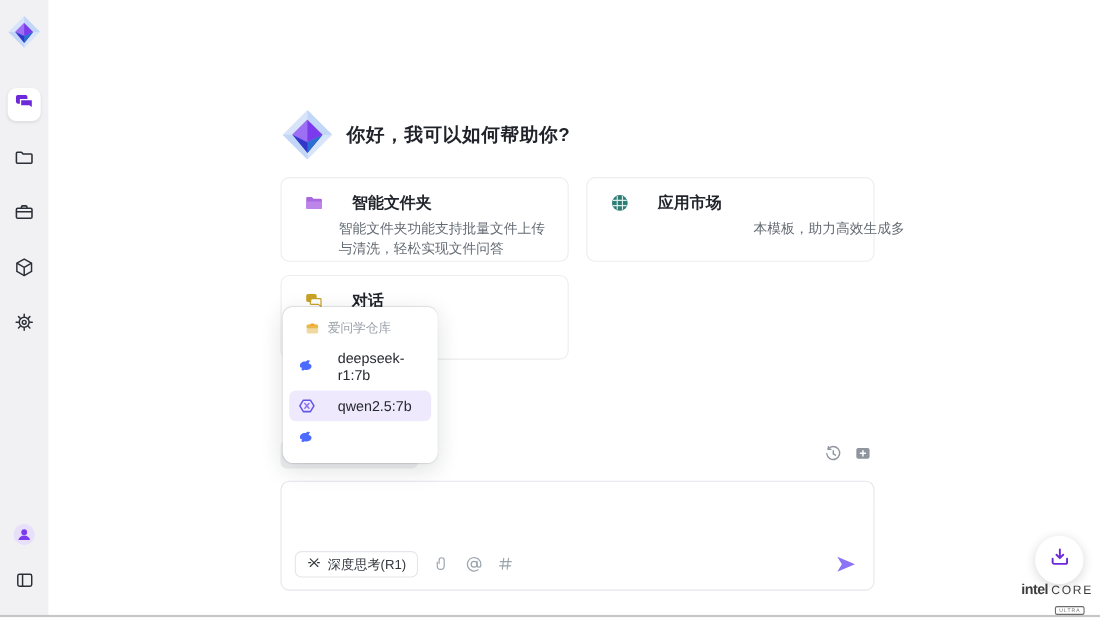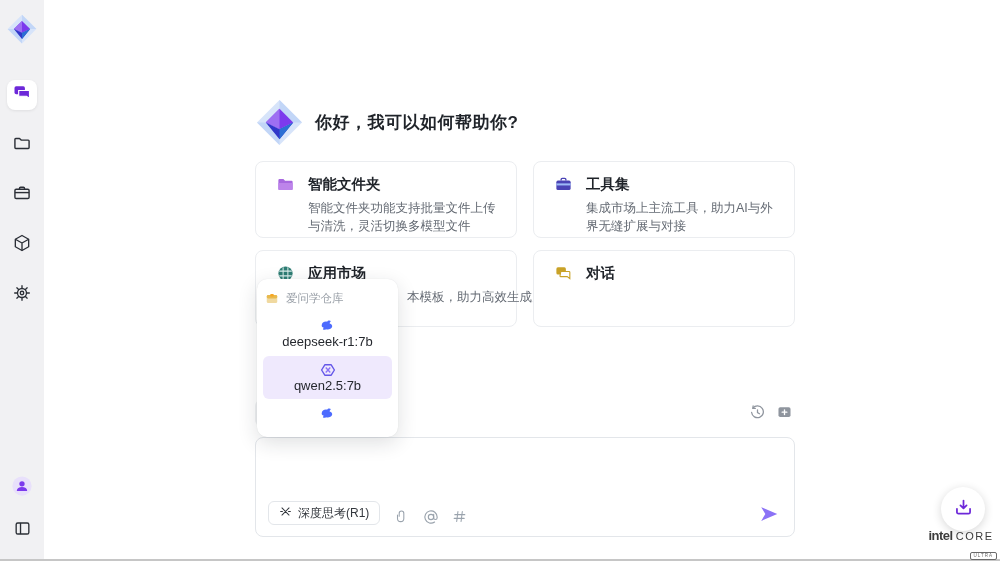--- a/index.html
+++ b/index.html
@@ -17,52 +17,52 @@
   .bottom-line { position:absolute; left:0; top:559px; width:1000px; height:2px; background:#c6c6c6; }
 
   
   .greeting { position:absolute; left:256px; top:99px; display:flex; align-items:center; gap:12px; }
   .greeting-logo { width:47px; height:47px; }
   .greeting-title { font-size:17px; font-weight:bold; color:#1f2329; letter-spacing:.5px; }
 
   
   .cards { position:absolute; left:255px; top:161px; width:540px; display:grid; grid-template-columns:262px 262px; column-gap:16px; row-gap:12px; }
   .card { height:77px; background:#fff; border:1px solid #ebedf0; border-radius:8px; padding:13px 18px 10px 20px; cursor:pointer; }
-  .card-head { display:flex; align-items:flex-start; gap:13px; }
+  .card-head { display:flex; align-items:flex-start; gap:25px; }
   .card-icon { width:19px; height:19px; flex:none; }
   .card-title { font-size:14.5px; font-weight:bold; color:#1f2329; }
   .card-desc { margin-top:6px; margin-left:32px; font-size:12.5px; line-height:1.42; color:#646a73; }
   .card-desc.frag { margin-left:131px; white-space:nowrap; }
 
   
   .dropdown { position:absolute; left:257px; top:279px; width:141px; background:#fff; border-radius:10px; box-shadow:0 6px 20px rgba(31,35,41,.14), 0 0 1px rgba(31,35,41,.12); padding:7px 0 8px 0; z-index:5; }
-  .dd-group { display:flex; align-items:center; gap:7px; padding:5px 8px; font-size:11.5px; color:#9aa0a8; }
-  .dd-item { display:flex; align-items:center; gap:0; padding:6px 8px; margin:1px 6px; font-size:13px; color:#25282e; border-radius:6px; cursor:pointer;flex-direction:column; }
+  .dd-group { display:flex; align-items:center; gap:7px; padding:5px 20px; font-size:11.5px; color:#9aa0a8; }
+  .dd-item { display:flex; align-items:center; gap:20px; padding:6px 8px; margin:1px 6px; font-size:13px; color:#25282e; border-radius:6px; cursor:pointer; }
   .dd-item.selected { background:#efe9fd; }
   .dd-icon { width:16px; height:16px; flex:none; }
 
   
   .model-chip { position:absolute; left:255px; top:400px; height:26px; display:flex; align-items:center; gap:7px; padding:0 10px; background:#eff0f2; border-radius:6px; font-size:12.5px; color:#33373d; cursor:pointer; }
   .chip-chevron { width:10px; height:10px; }
   .top-actions { position:absolute; left:749px; top:404px; display:flex; align-items:center; gap:10px; }
   .ta-icon { width:17px; height:17px; cursor:pointer; }
 
   
   .composer { position:absolute; left:255px; top:437px; width:540px; height:100px; border:1px solid #e3e6ea; border-radius:8px; background:#fff; }
   .composer textarea { width:100%; height:52px; border:none; outline:none; resize:none; padding:11px 14px; font-family:inherit; font-size:13px; color:#33373d; background:transparent; }
   .composer textarea::placeholder { color:#c2c7d0; }
-  .composer-bar { position:absolute; left:12px; right:14px; bottom:11px; display:flex; align-items:flex-end; }
+  .composer-bar { position:absolute; left:12px; right:14px; bottom:11px; display:flex; align-items:center; }
   .deep-chip { display:flex; align-items:center; gap:6px; height:24px; padding:0 10px; border:1px solid #e3e6ea; border-radius:6px; font-size:12px; color:#33373d; cursor:pointer; background:#fff; }
   .util-icons { display:flex; align-items:center; gap:13px; margin-left:14px; }
   .util-icons .u-icon { width:16px; height:16px; cursor:pointer; }
   .send-btn { margin-left:auto; width:22px; height:22px; cursor:pointer; }
 
   
   .fab { position:absolute; left:941px; top:487px; width:44px; height:44px; border-radius:50%; background:#fff; box-shadow:0 2px 10px rgba(0,0,0,.16); display:flex; align-items:center; justify-content:center; cursor:pointer; }
-  .intel { position:absolute; left:925px; top:528px; width:72px; text-align:right; color:#3c3c3c; }
+  .intel { position:absolute; left:925px; top:528px; width:72px; text-align:left; color:#3c3c3c; }
   .intel-row { display:flex; align-items:baseline; justify-content:center; gap:3px; }
   .intel-word { font-size:13px; font-weight:bold; letter-spacing:-.5px; }
   .core-word { font-size:11px; letter-spacing:1.5px; text-transform:uppercase; }
   .ultra-badge { display:inline-block; margin-left:34px; margin-top:1px; padding:0 3px; border:1px solid #6a6a6a; border-radius:2px; font-size:4.5px; letter-spacing:1px; color:#6a6a6a; text-transform:uppercase; line-height:6px; }
 </style>
 </head>
 <body>
 
 <div class="stage">
 
@@ -162,36 +162,23 @@
     <div class="card">
       <div class="card-head">
         <span class="card-icon">
           <svg viewBox="0 0 24 24" width="19" height="19">
             <path d="M3 6.6 a1.4 1.4 0 0 1 1.4 -1.4 h5 l2 2.1 h8.2 a1.4 1.4 0 0 1 1.4 1.4 V17.6 a1.4 1.4 0 0 1 -1.4 1.4 H4.4 A1.4 1.4 0 0 1 3 17.6 Z" fill="#a868df"></path>
             <path d="M3 10.2 h18 V17.6 a1.4 1.4 0 0 1 -1.4 1.4 H4.4 A1.4 1.4 0 0 1 3 17.6 Z" fill="#bd84ea"></path>
           </svg>
         </span>
         <span class="card-title">智能文件夹</span>
       </div>
-      <div class="card-desc">智能文件夹功能支持批量文件上传与清洗，灵活切换多模型文件</div>
-    </div>
-
-    <div class="card">
-      <div class="card-head">
-        <span class="card-icon">
-          <svg viewBox="0 0 24 24" width="19" height="19">
-            <path d="M9 7 V5.6 a1.4 1.4 0 0 1 1.4 -1.4 h3.2 a1.4 1.4 0 0 1 1.4 1.4 V7" fill="none" stroke="#4a43b5" stroke-width="1.7"></path>
-            <rect x="3" y="7" width="18" height="12" rx="2" fill="#4a43b5"></rect>
-            <rect x="3" y="10.6" width="18" height="2.6" fill="#9db9f7"></rect>
-          </svg>
-        </span>
-        <span class="card-title">工具集</span>
-      </div>
-      <div class="card-desc">集成市场上主流工具，助力AI与外界无缝扩展与对接</div>
-    </div>
+      <div class="card-desc">智能文件夹功能支持批量文件上传与清洗，轻松实现文件问答</div>
+    </div>
+
 
     <div class="card">
       <div class="card-head">
         <span class="card-icon">
           <svg viewBox="0 0 24 24" width="19" height="19">
             <circle cx="12" cy="12" r="9" fill="#2e7d74"></circle>
             <g stroke="#dceeeb" stroke-width="1.3" fill="none">
               <path d="M4.1 9 h15.8 M4.1 15 h15.8"></path>
               <path d="M9 4.1 v15.8 M15 4.1 v15.8"></path>
             </g>

